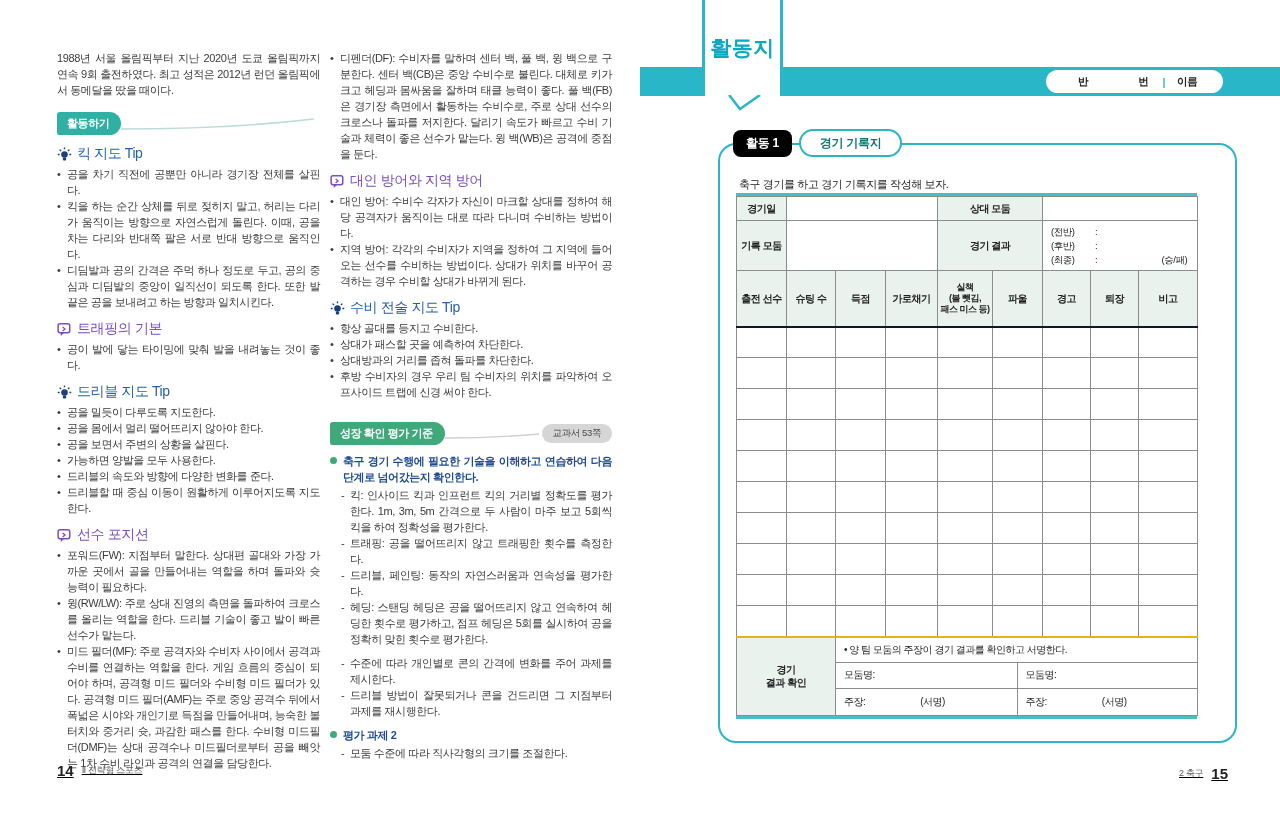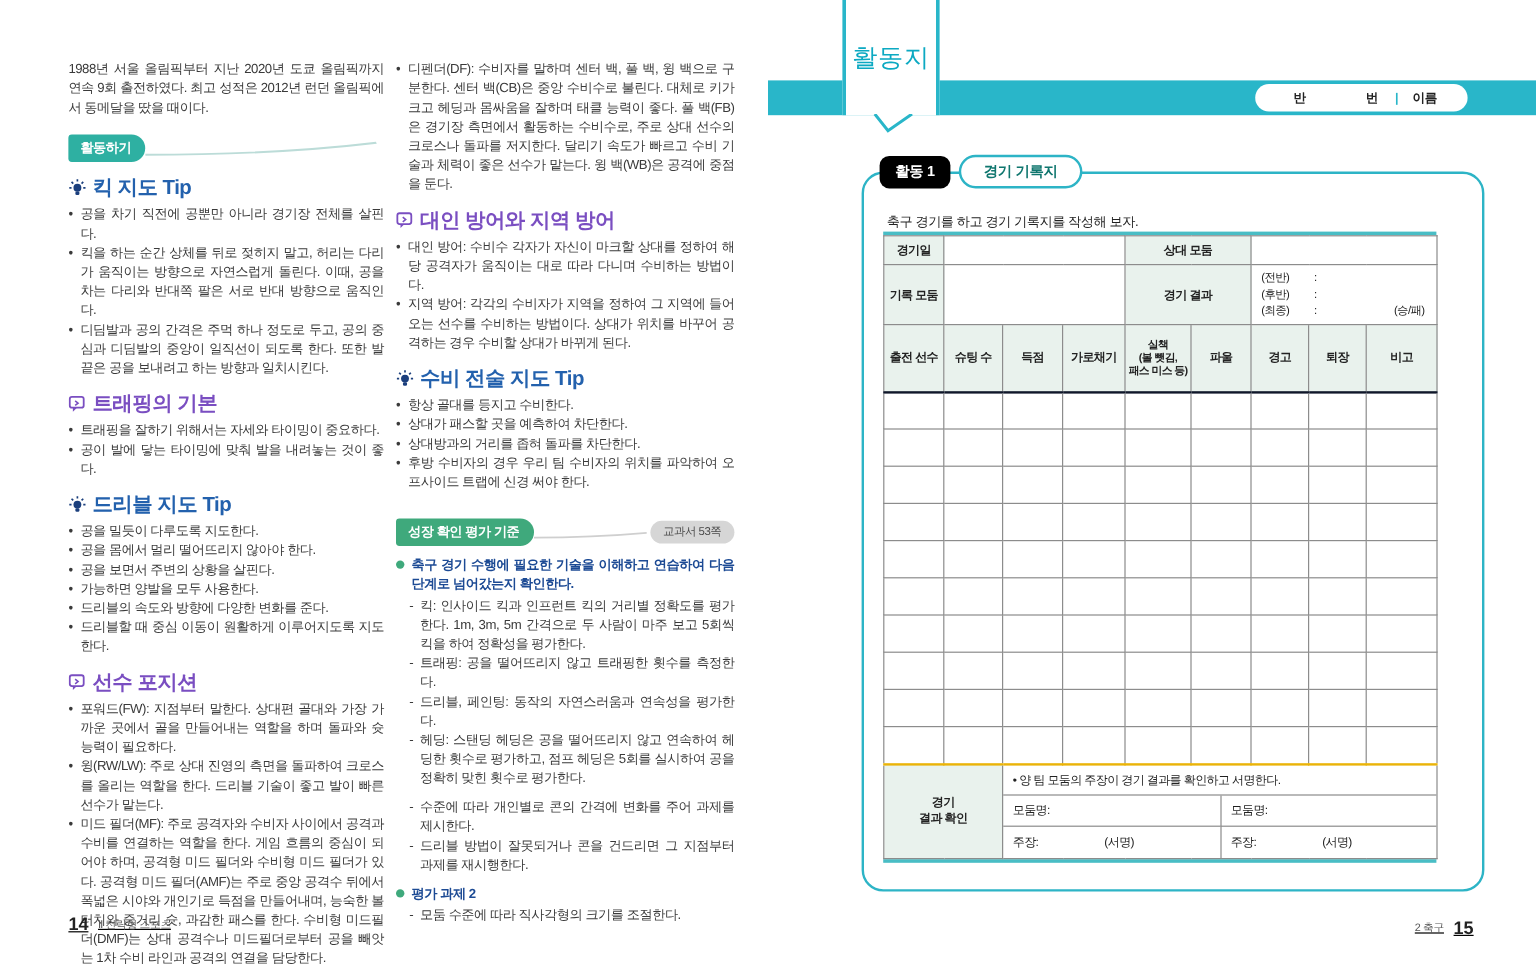--- a/index.html
+++ b/index.html
@@ -12,21 +12,21 @@
   #col1{left:57px;width:263px;}
   #col2{left:330px;width:282px;}
   .body-text,.bullet,.dash{
     font-size:11px;line-height:16px;color:#3a3a3a;margin:0;
     letter-spacing:-0.4px;text-align:justify;
   }
   .bullet{position:relative;padding-left:10px;}
   .bullet::before{content:"\2022";position:absolute;left:0;color:#3a3a3a;}
   .section{margin-top:9px;}
   .sec-head{display:flex;align-items:center;gap:5px;margin:10px 0 3px 0;}
-  .sec-title{font-weight:bold;font-size:17px;letter-spacing:-0.4px;}
+  .sec-title{font-weight:normal;font-size:14px;letter-spacing:-0.4px;}
   .tip-title{color:#2361ad;}
   .note-title{color:#7a4ec1;}
   .icon{display:inline-flex;width:15px;height:15px;flex:0 0 15px;}
   
   .badge-row{display:flex;align-items:center;margin:14px 0 6px 0;}
   .badge{display:inline-block;color:#fff;font-weight:bold;font-size:11px;
     padding:4px 12px 4px 10px;border-radius:3px 12px 12px 3px;letter-spacing:-0.4px;white-space:nowrap;}
   .teal-badge{background:#2eb0a2;}
   .green-badge{background:#3fa97c;}
   .swoosh{flex:1;height:16px;min-width:10px;}
@@ -43,21 +43,21 @@
   .pg-footer{position:absolute;display:flex;align-items:center;gap:8px;text-decoration:underline;}
   #footer-left{left:57px;top:762px;}
   #footer-right{right:52px;top:765px;}
   .pg-num{font-size:15px;font-weight:bold;color:#222;}
   .pg-sec{font-size:9px;color:#555;letter-spacing:-0.3px;}
   
   .teal-bar{position:absolute;left:640px;top:67px;width:640px;height:29px;background:#29b6c9;z-index:1;}
   .tab{position:absolute;left:702px;top:0;width:81px;height:96px;background:#fff;
     border-left:3px solid #29b6c9;border-right:3px solid #29b6c9;z-index:2;box-sizing:border-box;
     display:flex;align-items:center;justify-content:center;}
-  .tab-label{font-size:21px;font-weight:normal;color:#0ca9c2;letter-spacing:0.5px;}
+  .tab-label{font-size:21px;font-weight:bold;color:#0ca9c2;letter-spacing:0.5px;}
   .tab-tail{position:absolute;left:727px;top:95px;z-index:2;}
   .name-pill{position:absolute;left:1046px;top:70px;width:177px;height:23px;background:#fff;
     border-radius:12px;z-index:2;display:flex;align-items:center;
     font-size:10.5px;font-weight:bold;color:#222;letter-spacing:-0.3px;box-sizing:border-box;}
   .np-f1{margin-left:32px;}
   .np-f2{margin-left:50px;}
   .np-div{margin-left:14px;color:#29b6c9;font-weight:bold;}
   .np-f3{margin-left:12px;}
   
   .activity-box{position:absolute;left:718px;top:143px;width:519px;height:600px;
@@ -133,21 +133,20 @@
     <div class="sec-head">
       <span class="icon">
         <svg viewBox="0 0 16 16">
             <rect x="1.2" y="1.8" width="12.4" height="9.6" rx="2" fill="none" stroke="#7a4ec1" stroke-width="1.6"></rect>
             <path d="M4 11.4 L4 15 L7.6 11.4 Z" fill="#7a4ec1"></path>
             <path d="M6 5.3l2.6 2.1L6 9.5" fill="none" stroke="#7a4ec1" stroke-width="1.4"></path>
           </svg>
       </span>
       <span class="sec-title note-title">트래핑의 기본</span>
     </div>
-    <p class="bullet">트래핑을 잘하기 위해서는 자세와 타이밍이 중요하다.</p>
     <p class="bullet">공이 발에 닿는 타이밍에 맞춰 발을 내려놓는 것이 좋다.</p>
   </div>
 
   <div class="section">
     <div class="sec-head">
       <span class="icon">
         <svg viewBox="0 0 16 16">
             <g stroke="#1b3f7d" stroke-width="1.5" fill="none">
               <path d="M8 0.5v2M2.8 2.8l1.5 1.5M13.2 2.8l-1.5 1.5M0.8 8h2M13.2 8h2"></path>
             </g>

